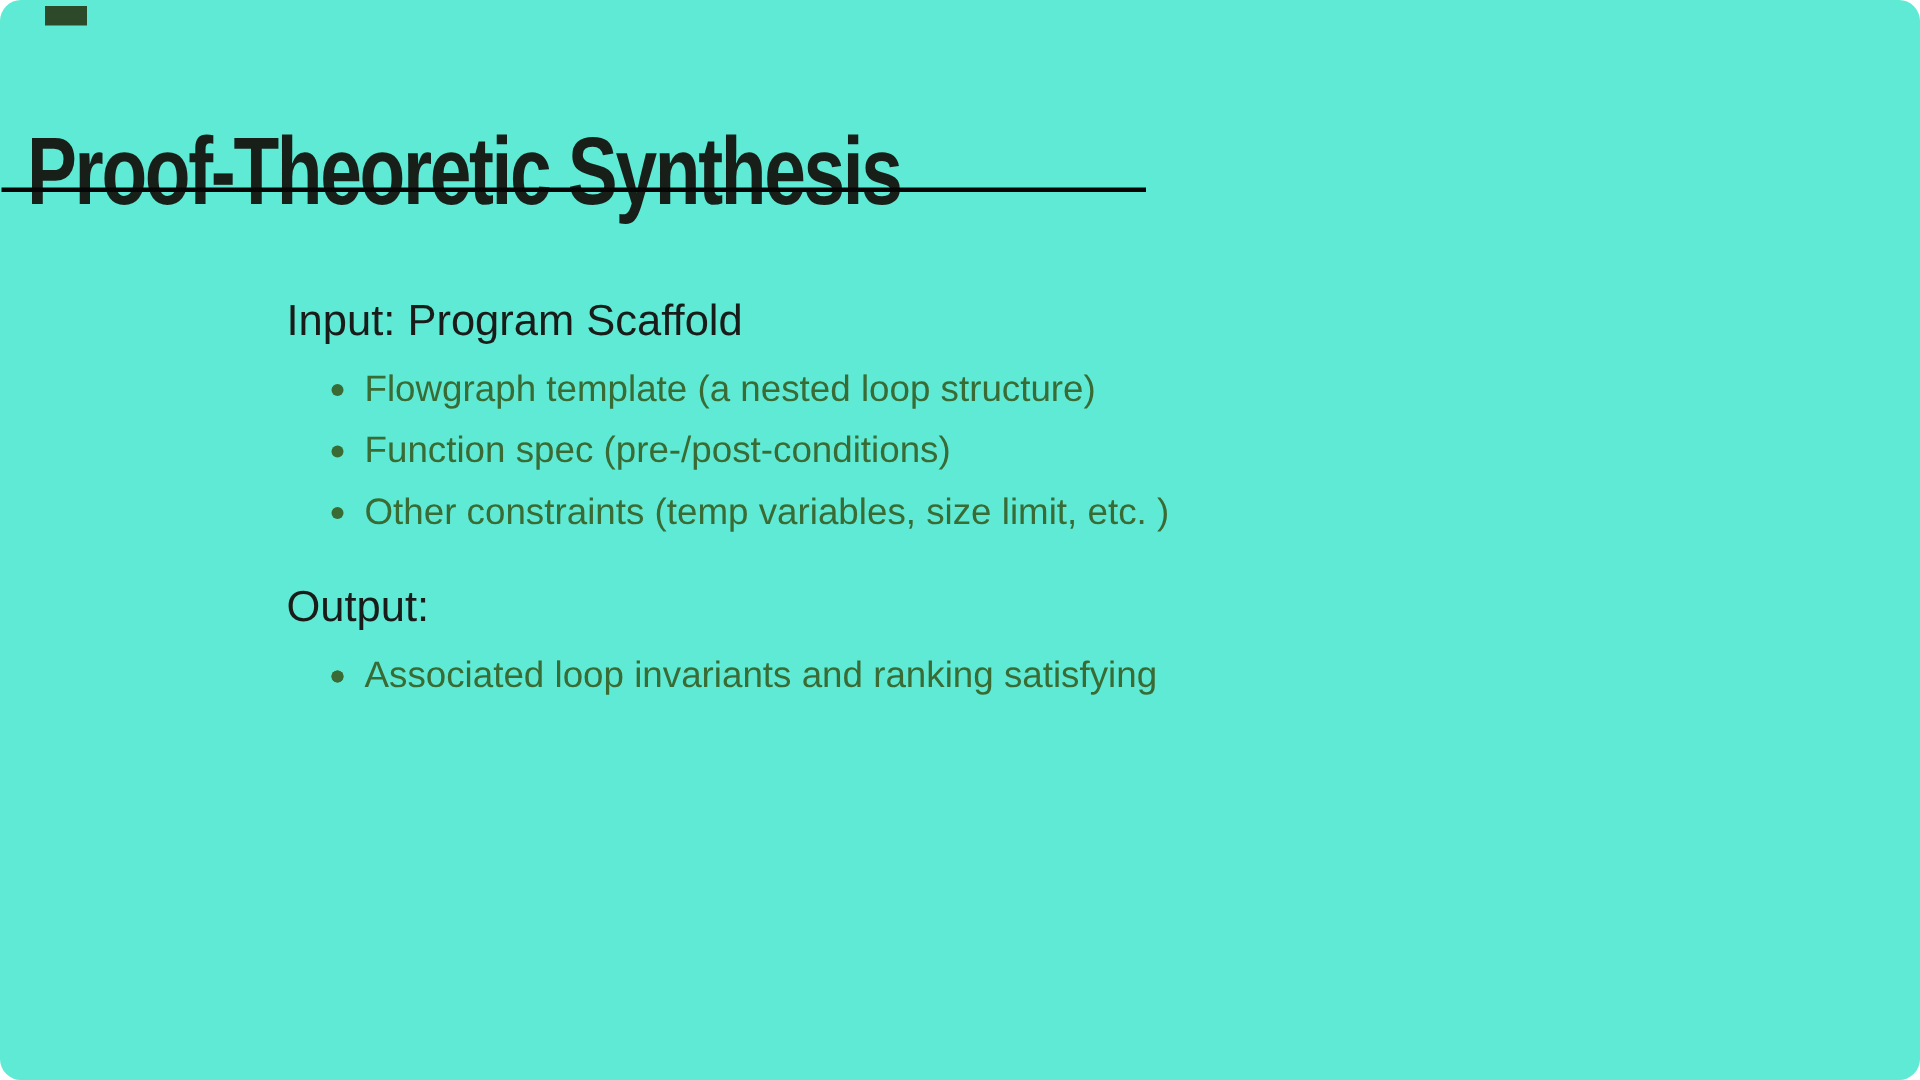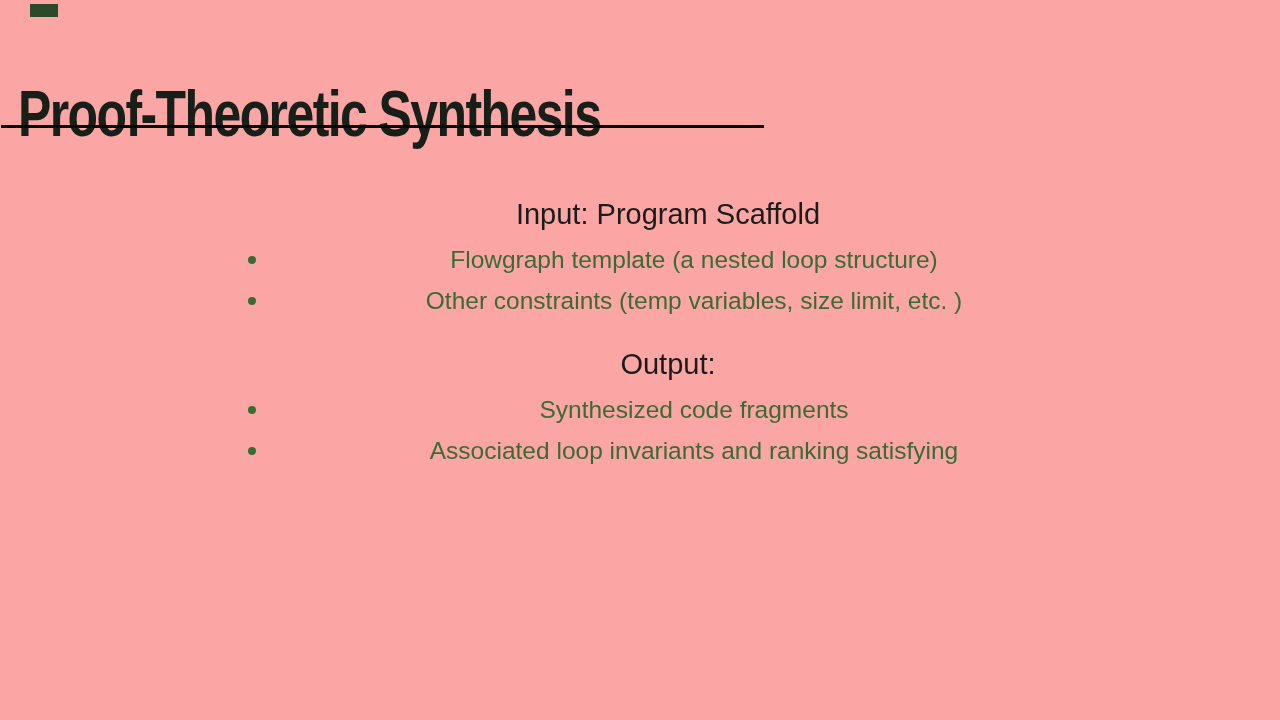--- a/index.html
+++ b/index.html
@@ -10,21 +10,22 @@
   body {
     width: 1280px;
     height: 720px;
     overflow: hidden;
     position: relative;
     font-family: "Liberation Sans", sans-serif;
   }
   .slide {
     position: absolute;
     inset: 0;
-    background: #fca5a5;
+    background: #5eead4;
+    border-radius: 14px;
   }
   .accent-bar {
     position: absolute;
     left: 30px;
     top: 4px;
     width: 28px;
     height: 13px;
     background: #2c4a2a;
   }
   .slide-title {
@@ -42,24 +43,23 @@
   .title-underline {
     position: absolute;
     left: 1px;
     top: 125px;
     width: 763px;
     height: 3px;
     background: #060606;
   }
   .content {
     position: absolute;
-    left: 218px;
+    left: 191px;
     top: 196px;
     width: 900px;
-    text-align: center;
   }
   .section-heading {
     font-size: 29px;
     line-height: 36px;
     color: #191c19;
     margin: 0 0 7px 0;
     font-weight: 400;
   }
   .section + .section .section-heading {
     margin-top: 25px;
@@ -105,31 +105,34 @@
 
     <div class="section">
       <p class="section-heading">Input: Program Scaffold</p>
       <ul class="bullet-list">
         <li class="bullet-item">
           <span class="bullet-dot"></span>
           <span>Flowgraph template (a nested loop structure)</span>
         </li>
         <li class="bullet-item">
           <span class="bullet-dot"></span>
+          <span>Function spec (pre-/post-conditions)</span>
+        </li>
+        <li class="bullet-item">
+          <span class="bullet-dot"></span>
           <span>Other constraints (temp variables, size limit, etc. )</span>
         </li>
       </ul>
     </div>
 
     <div class="section">
       <p class="section-heading">Output:</p>
       <ul class="bullet-list">
         <li class="bullet-item">
           <span class="bullet-dot"></span>
-          <span>Synthesized code fragments</span>
         </li>
         <li class="bullet-item">
           <span class="bullet-dot"></span>
           <span>Associated loop invariants and ranking satisfying</span>
         </li>
       </ul>
     </div>
 
 
   </div>

